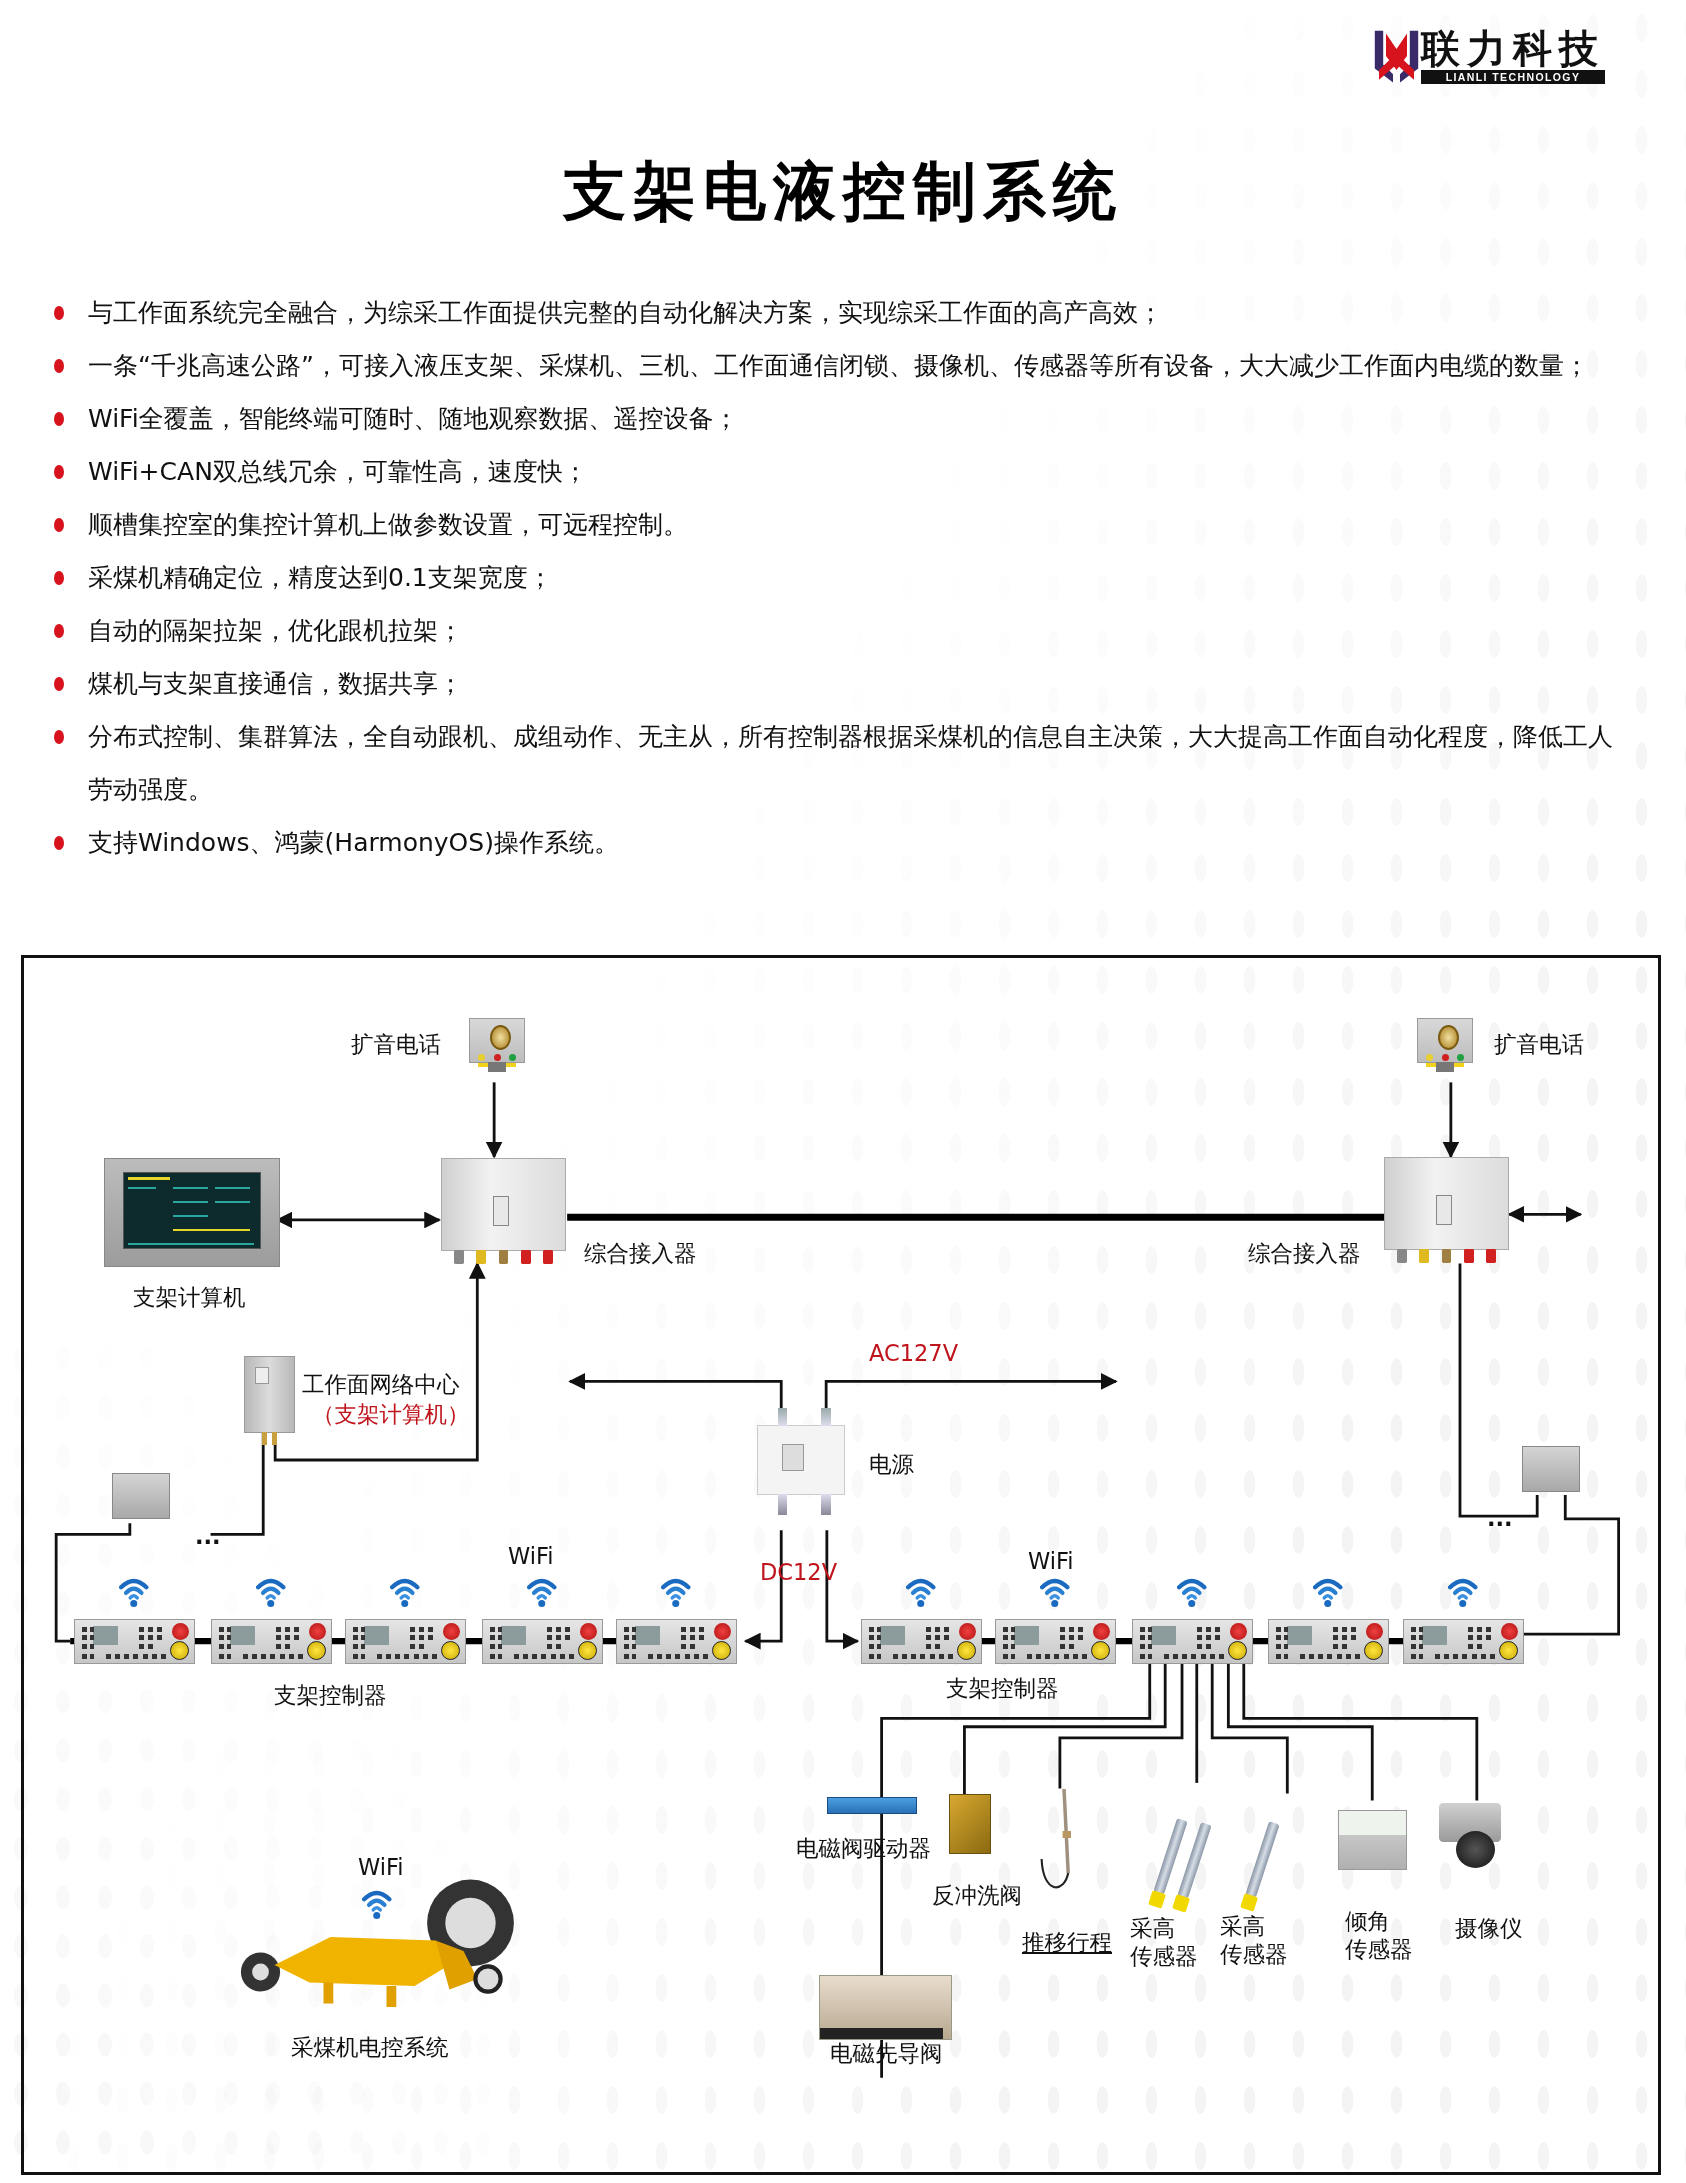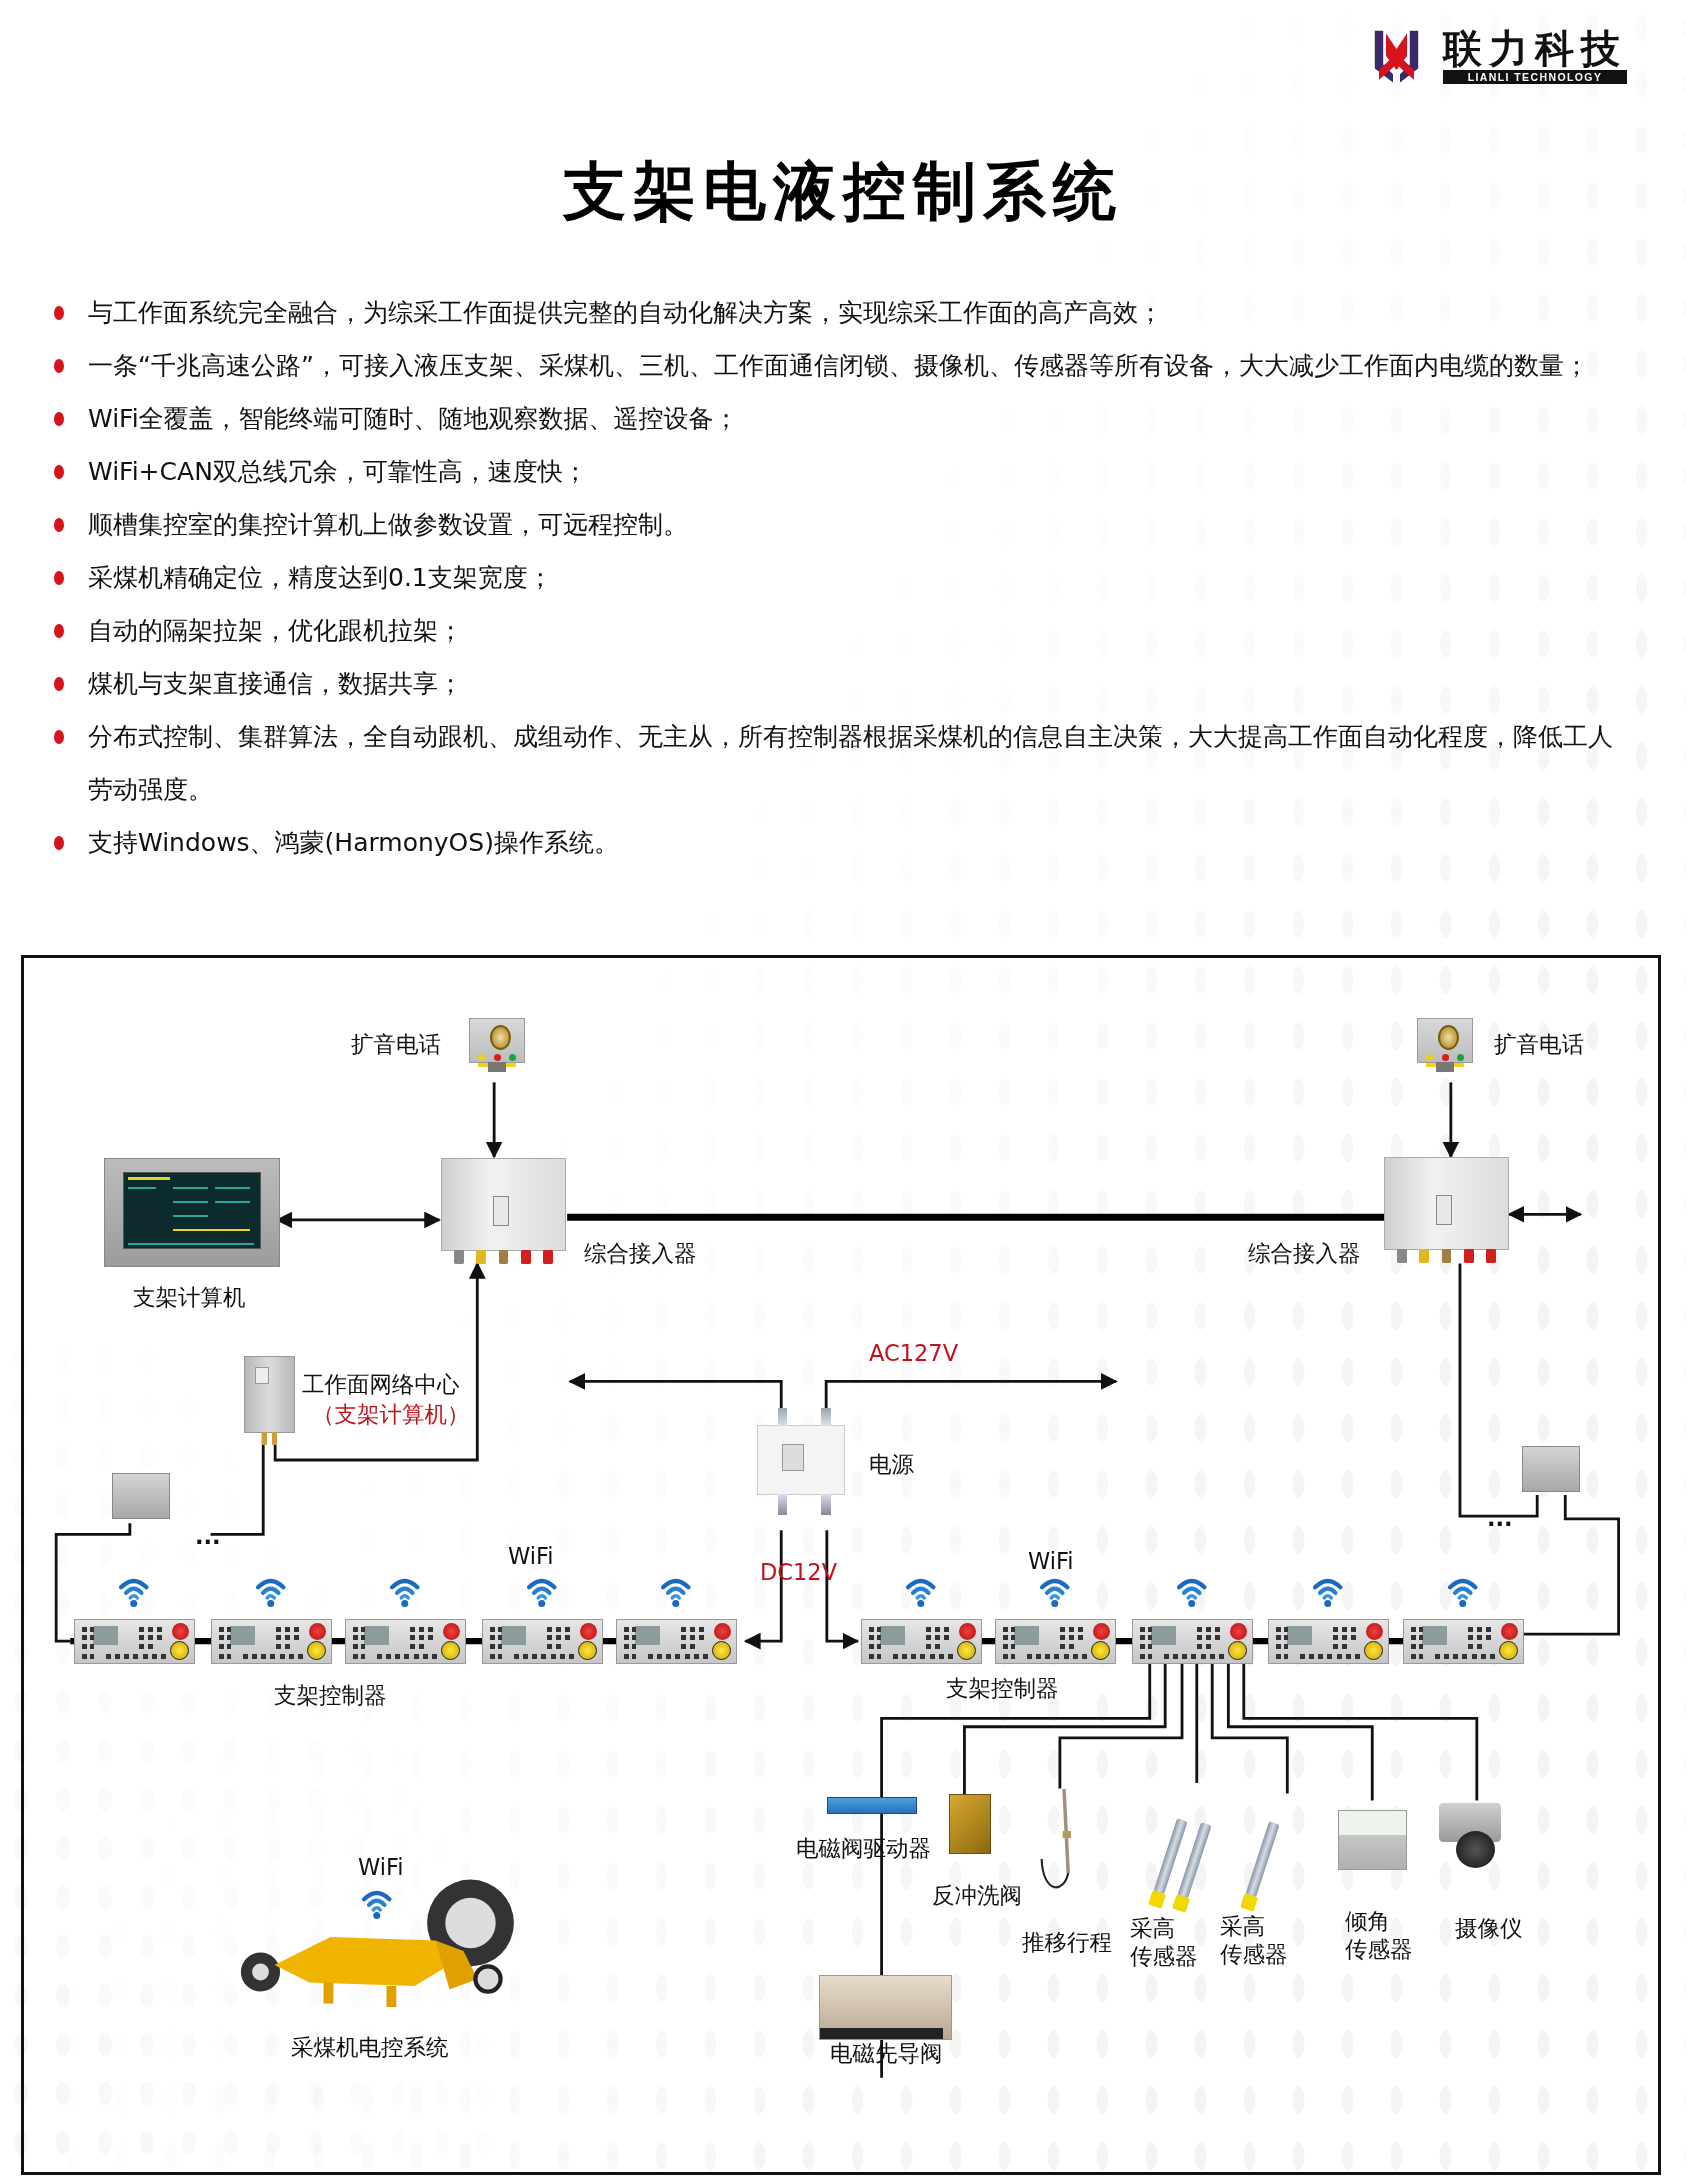--- a/index.html
+++ b/index.html
@@ -8,21 +8,21 @@
     background-image:radial-gradient(ellipse 9.8px 22.5px at 50% 50%, rgba(0,0,0,0.045) 60%, transparent 62%);
     background-size:49px 56px;
     -webkit-mask-image:linear-gradient(120deg, transparent 40%, #000 75%);
     mask-image:linear-gradient(120deg, transparent 40%, #000 75%);}
   .dots2{position:absolute;left:0;top:1334px;width:491px;height:842px;pointer-events:none;
     background-image:radial-gradient(ellipse 11.2px 19.7px at 50% 50%, rgba(0,0,0,0.035) 60%, transparent 62%);
     background-size:42px 49px;
     -webkit-mask-image:linear-gradient(60deg, #000 0%, transparent 70%);
     mask-image:linear-gradient(60deg, #000 0%, transparent 70%);}
   
-  .logo{position:absolute;left:1372px;top:28px;display:flex;align-items:center;gap:22px;}
+  .logo{position:absolute;left:1372px;top:28px;display:flex;align-items:center;gap:0;}
   .logo-mark{width:49px;height:56px;}
   .logo-text{display:flex;flex-direction:column;align-items:stretch;}
   .logo-cn{font-family:"DejaVu Sans",sans-serif;font-weight:bold;font-size:39px;letter-spacing:7px;line-height:42px;color:#111;}
   .logo-en{background:#111;color:#fff;font-family:"Liberation Sans",sans-serif;font-weight:bold;font-size:10.5px;letter-spacing:1.4px;padding:0.7px 2.8px;text-align:center;}
   
   .title{position:absolute;left:0;right:0;top:149px;text-align:center;font-weight:bold;font-size:63px;letter-spacing:7px;color:#000;font-family:"DejaVu Sans",sans-serif;}
   
   .bullets{position:absolute;left:51px;top:286px;width:1565px;margin:0;padding:0;list-style:none;}
   .bullets li{position:relative;padding-left:37px;font-size:25px;line-height:53px;color:#111;font-family:"DejaVu Sans",sans-serif;}
   .bullets li .dot{position:absolute;left:2.8px;top:19.7px;width:9.8px;height:14px;border-radius:50%;background:#d7141e;}
@@ -601,21 +601,21 @@
 <div class="lbl" style="left:796px;top:1834px;">电磁阀驱动器</div>
 
 <div class="dev flush" style="left:949px;top:1794px;width:42px;height:60px;"></div>
 <div class="lbl" style="left:932px;top:1881px;">反冲洗阀</div>
 
 <svg class="dev" style="left:1036px;top:1789px;width:56px;height:105px;" viewBox="0 0 80 150">
   <line x1="40" y1="0" x2="46" y2="120" stroke="#a09080" stroke-width="5"></line>
   <path d="M46,120 C40,150 10,150 8,100" stroke="#222" stroke-width="3" fill="none"></path>
   <rect x="38" y="60" width="12" height="10" fill="#b89860"></rect>
 </svg>
-<div class="lbl" style="left:1022px;top:1928px;">推移行程</div>
+<div class="lbl" style="left:1022px;top:1928px;text-decoration:underline;">推移行程</div>
 
 <div class="sensor" style="left:1165px;top:1818px;">
     <span class="tip"></span>
   </div>
 <div class="sensor" style="left:1189px;top:1822px;">
     <span class="tip"></span>
   </div>
 <div class="sensor" style="left:1257px;top:1821px;">
     <span class="tip"></span>
   </div>

